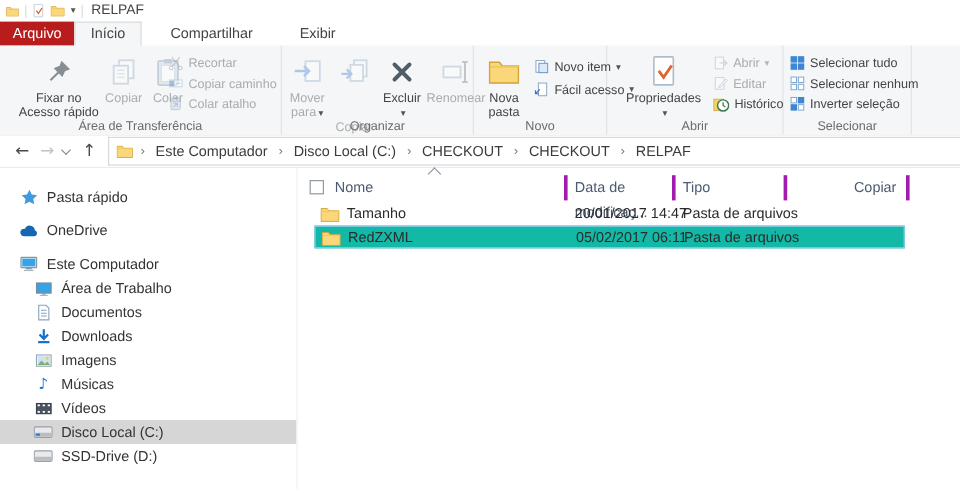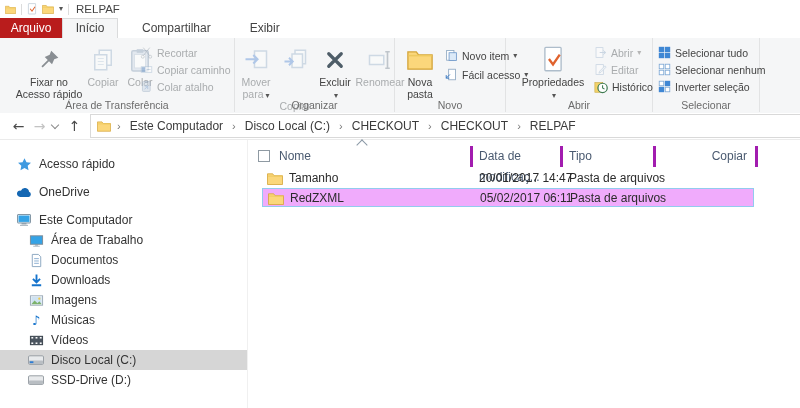--- a/index.html
+++ b/index.html
@@ -67,21 +67,21 @@
         box-sizing:border-box;padding-left:6px;}
   .hcol.cname{left:0;width:225px;padding-left:31px;}
   .hcol.cdate{left:225px;width:90px;}
   .hcol.ctype{left:315px;width:93px;}
   .hcol.csize{left:408px;width:102px;text-align:right;padding-right:8px;}
   .hcheck{position:absolute;left:10px;top:4px;width:12px;height:12px;border:1px solid #8f9aa3;
           background:#fff;box-sizing:border-box;}
   .sortcaret{position:absolute;left:110px;top:-5px;width:7px;height:7px;
              border-left:1.3px solid #8a98a5;border-top:1.3px solid #8a98a5;transform:rotate(45deg);}
   .frow{position:absolute;left:14px;width:492px;height:19px;}
-  .frow.selected{border:1px solid #92cbee;background:#f0abfc;box-sizing:border-box;}
+  .frow.selected{border:1px solid #92cbee;background:#14b8a6;box-sizing:border-box;}
   .fcell{position:absolute;top:0;height:19px;line-height:19px;color:#2b2b2b;white-space:nowrap;}
   .fc-icon{left:5px;top:3px;height:13px;line-height:13px;}
   .fc-name{left:27px;}
   .fc-date{left:217px;}
   .fc-type{left:307px;}
   svg{display:block;}
 </style>
 </head>
 <body>
 
@@ -466,21 +466,21 @@
 
   <div class="main">
 
     <div class="sidebar">
       <div class="srow">
         <span class="sicon">
             <svg width="15" height="15">
               <use href="#sym-star"></use>
             </svg>
           </span>
-        <span>Acesso rápido</span>
+        <span>Pasta rápido</span>
       </div>
       <div class="sgap"></div>
       <div class="srow">
         <span class="sicon">
             <svg width="17" height="11">
               <use href="#sym-cloud"></use>
             </svg>
           </span>
         <span>OneDrive</span>
       </div>

